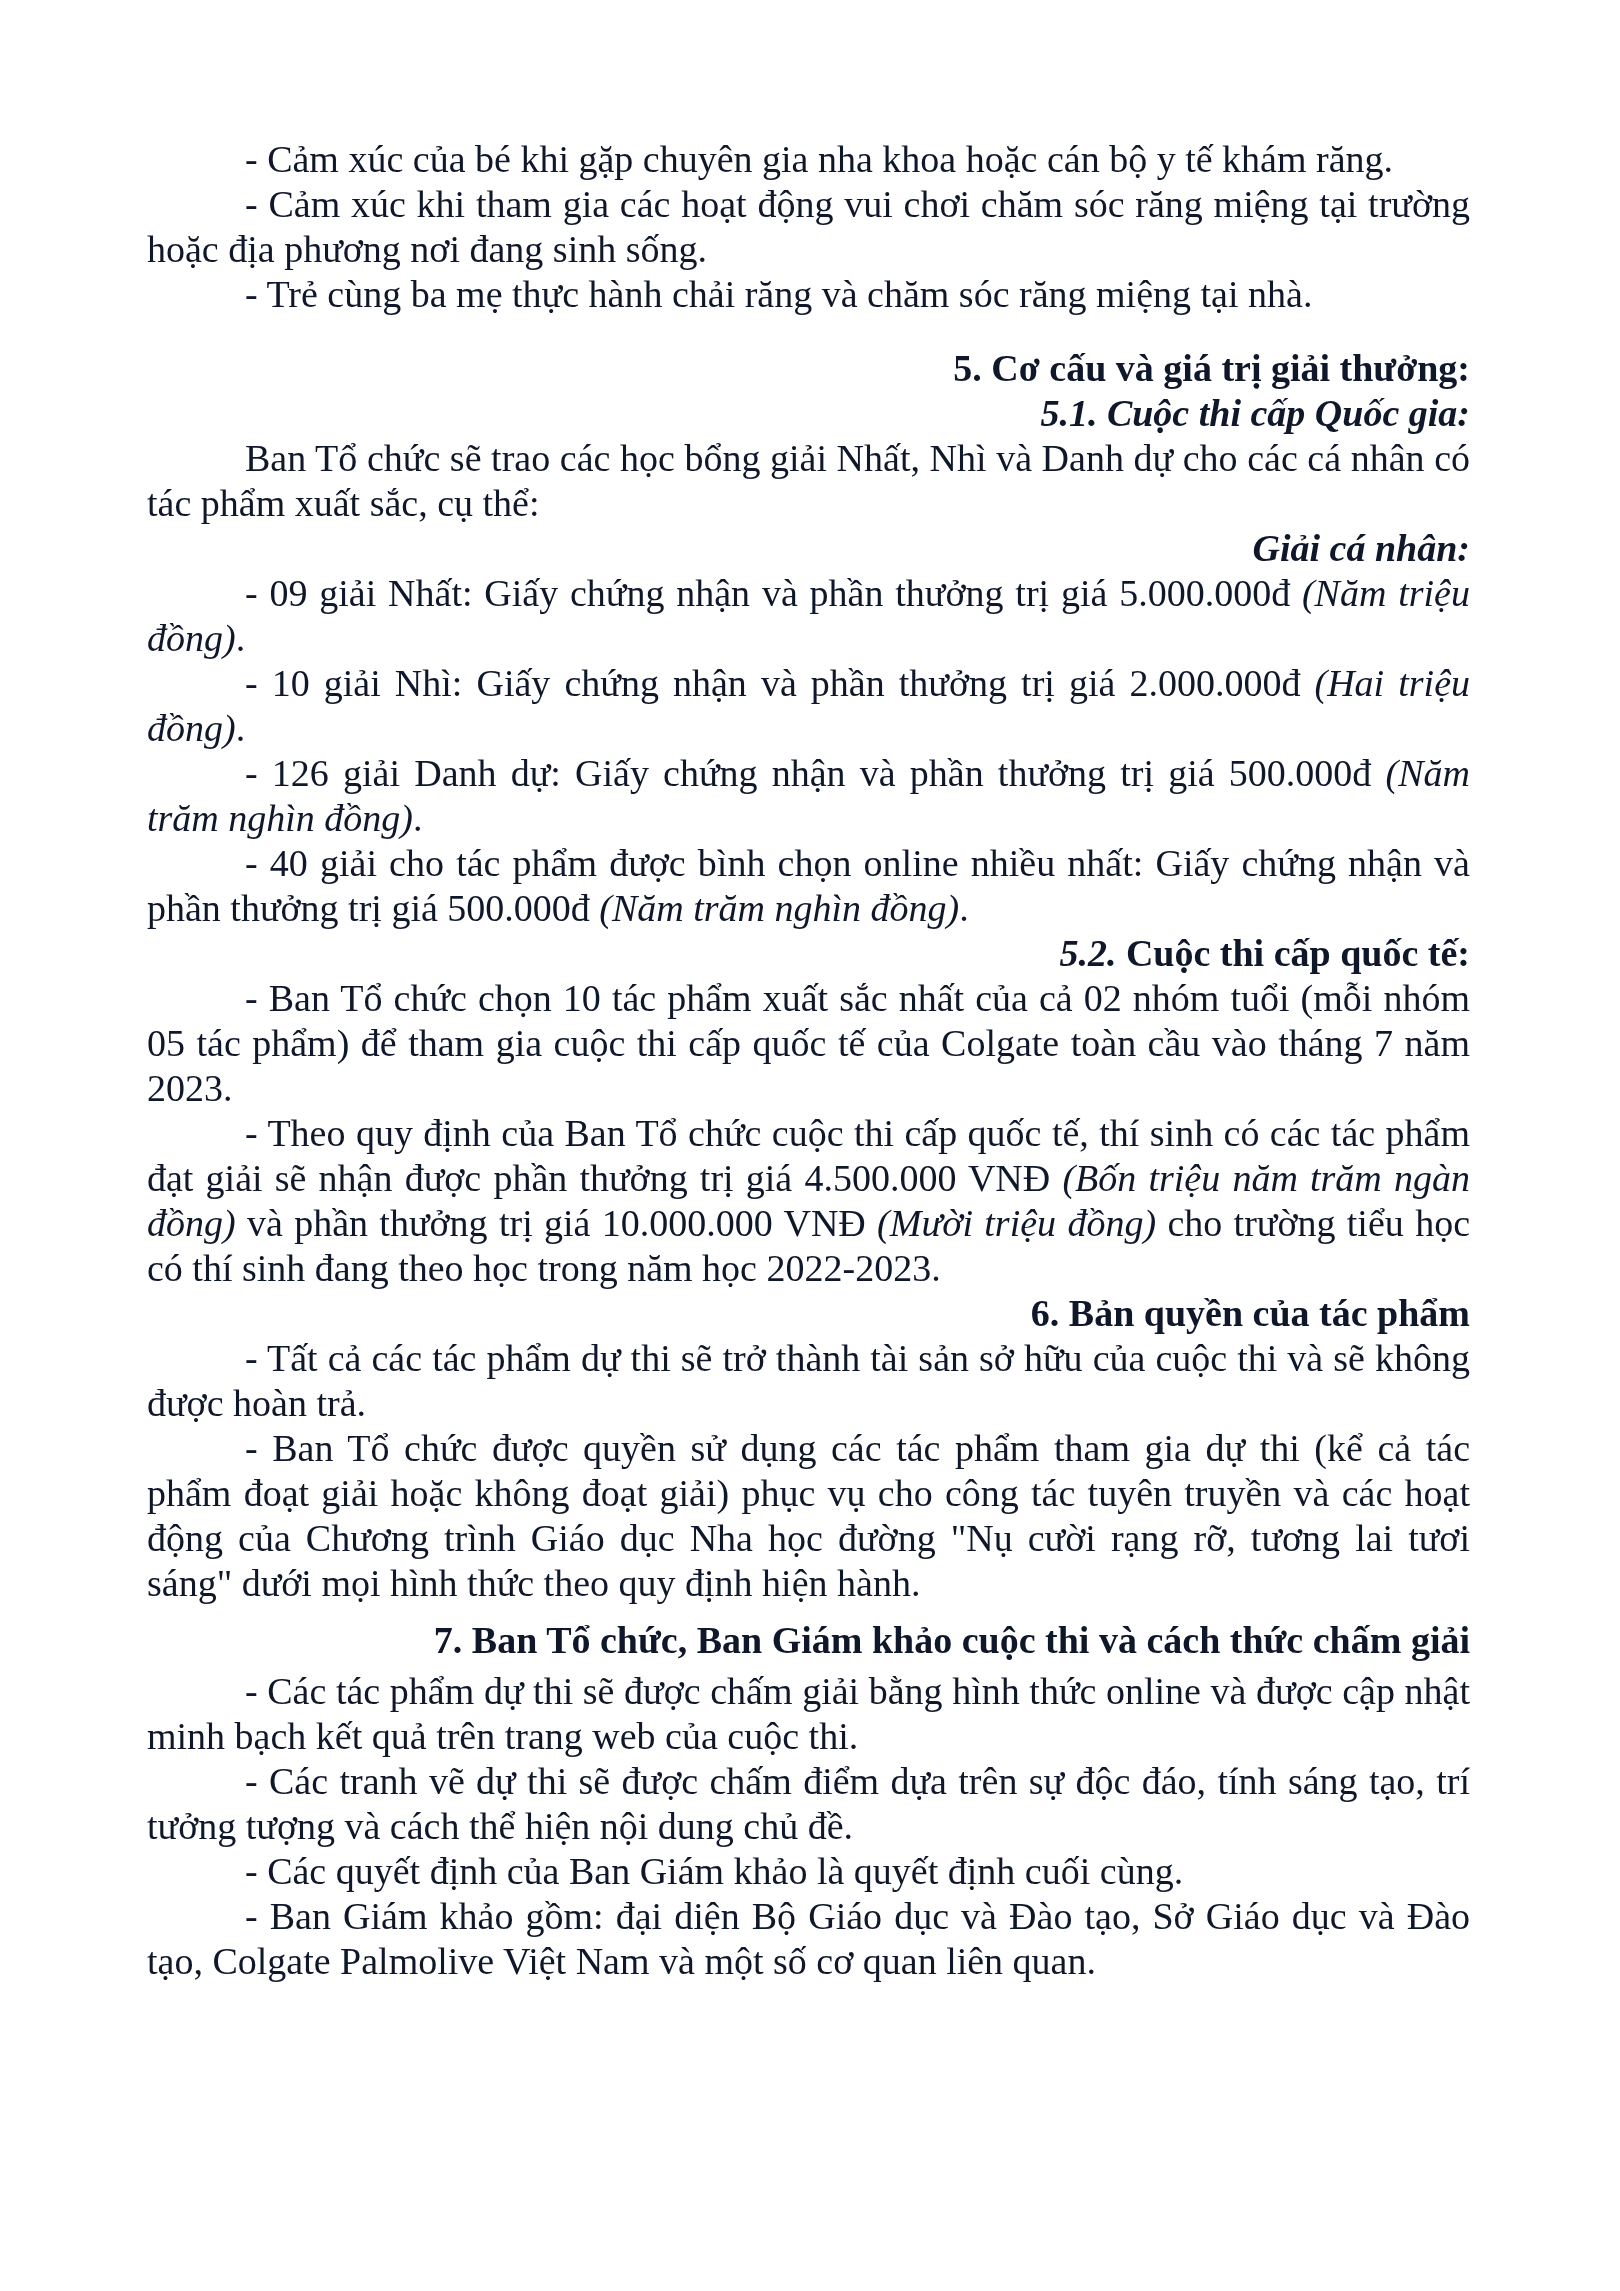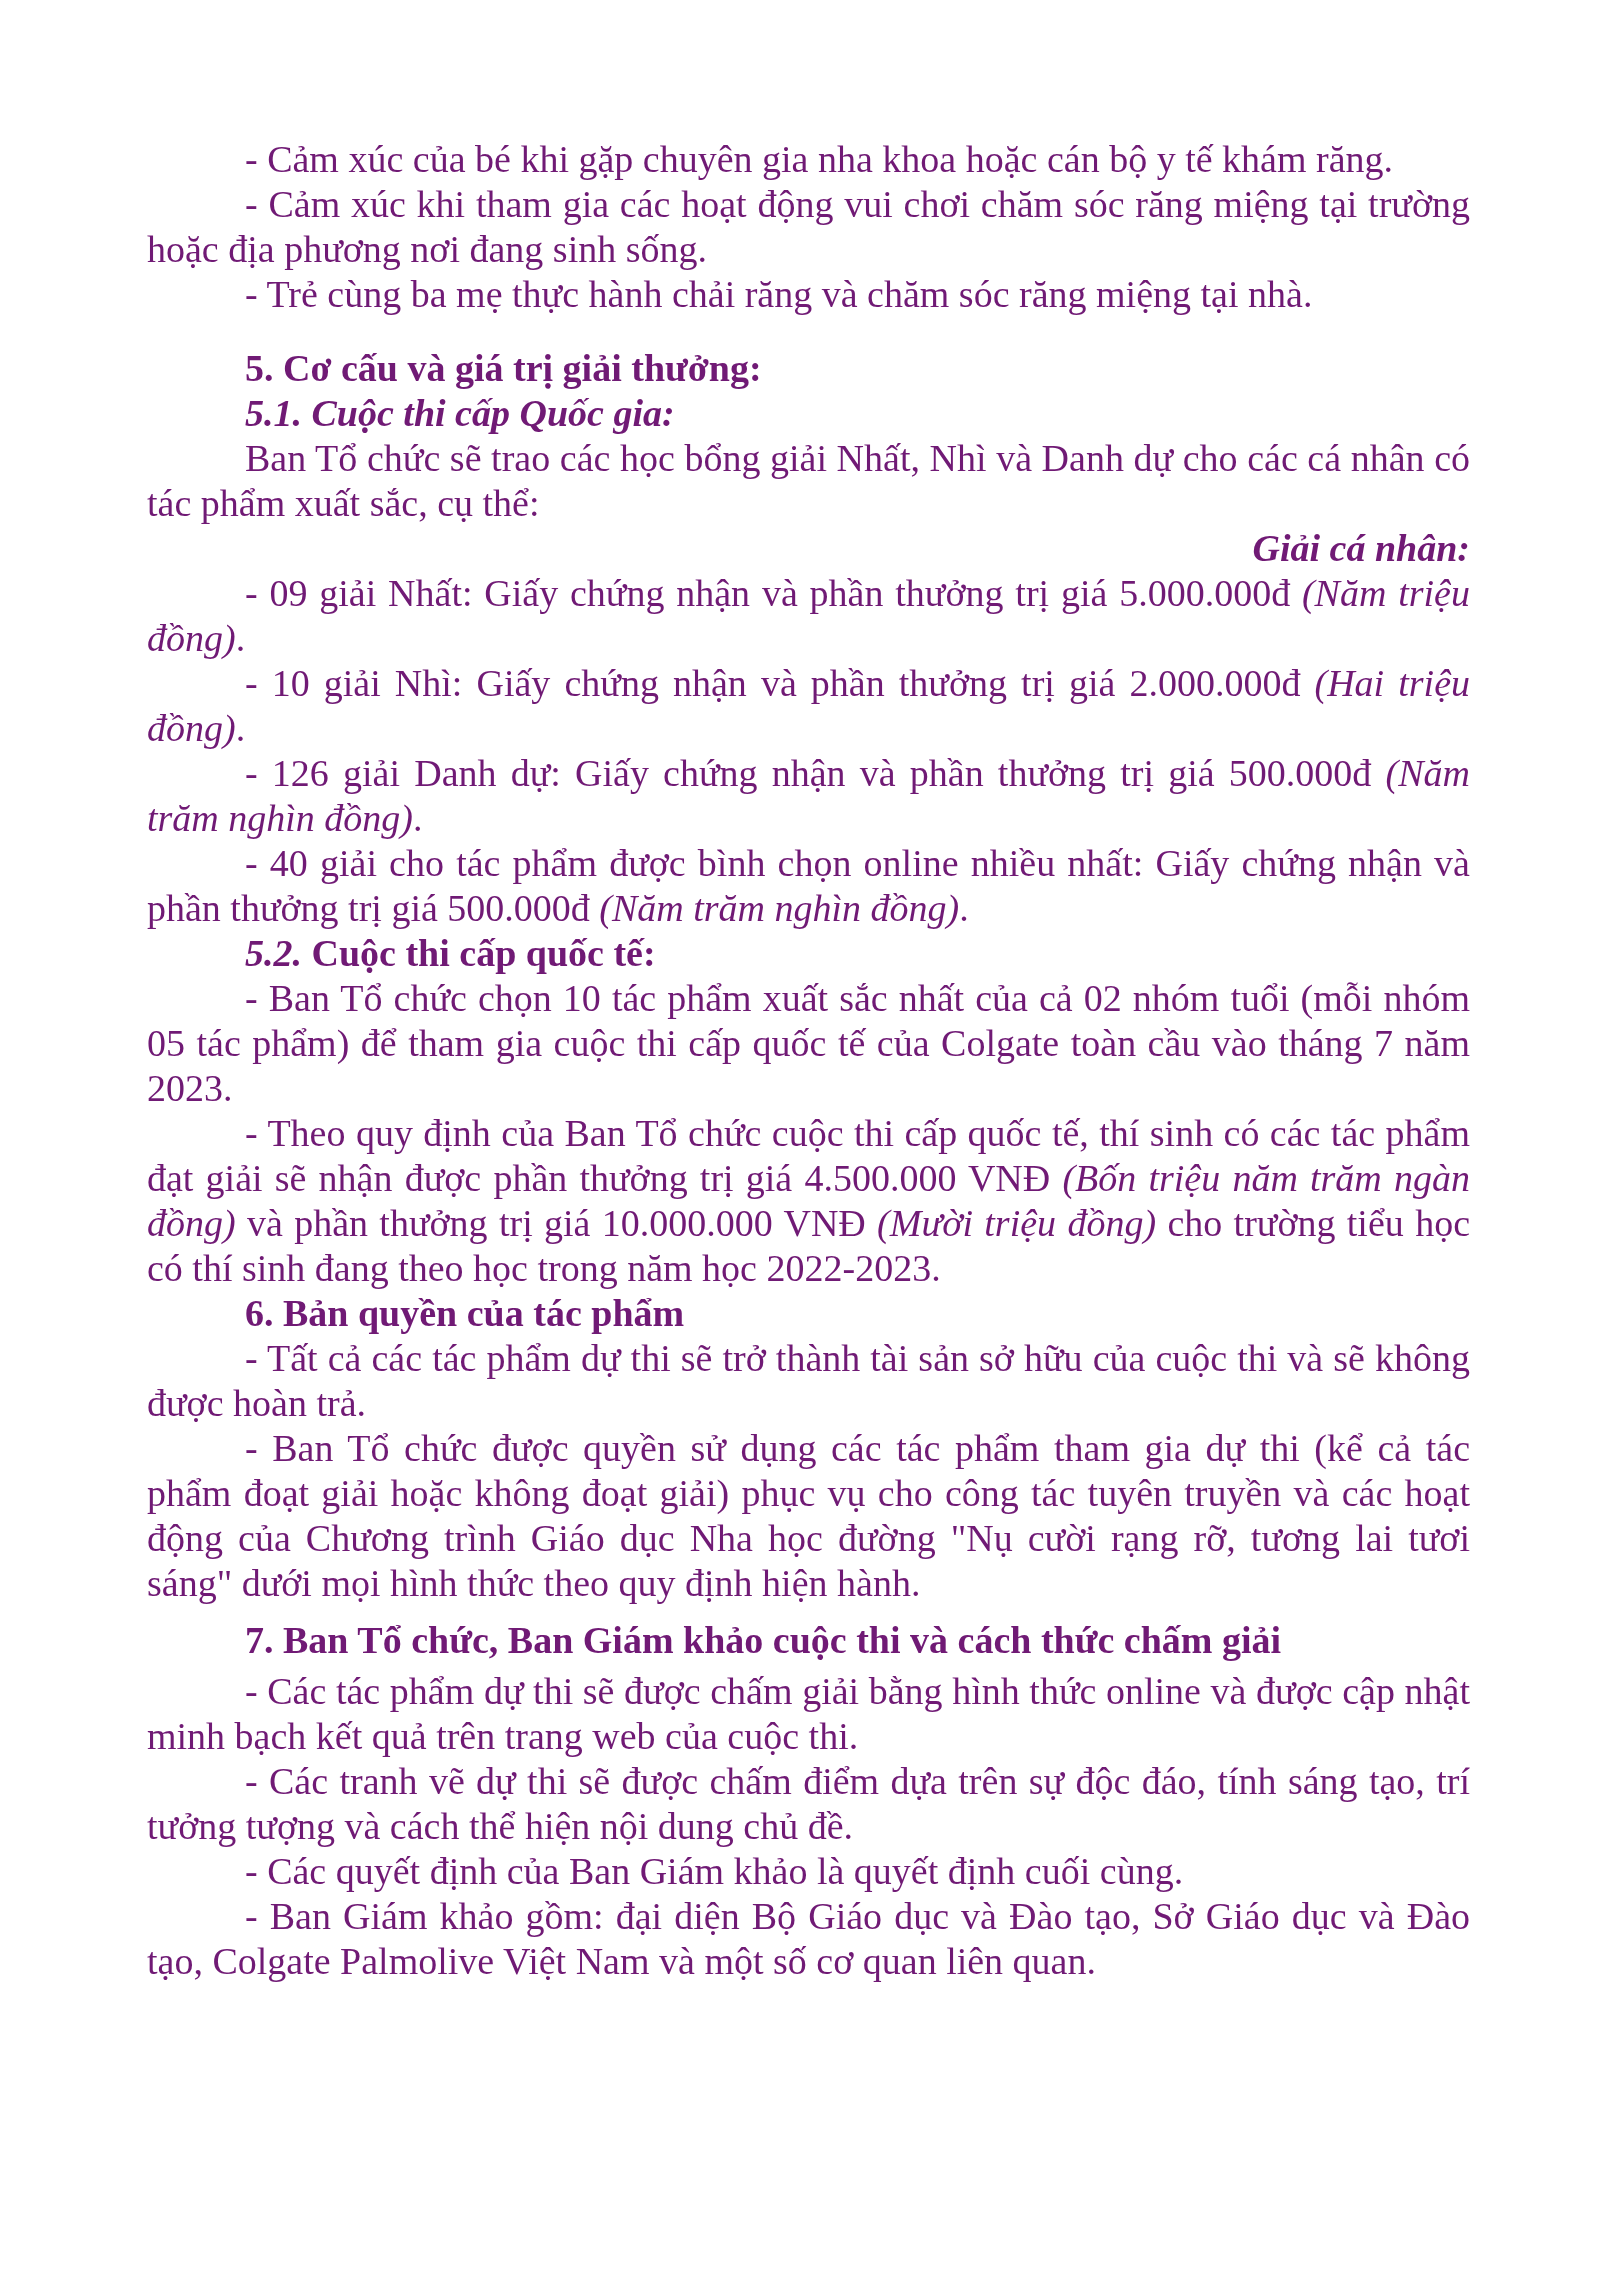--- a/index.html
+++ b/index.html
@@ -5,40 +5,40 @@
   html, body {
     margin: 0;
     padding: 0;
     background: #ffffff;
   }
   .page {
     position: relative;
     width: 1620px;
     height: 2292px;
     background: #ffffff;
-    color: #701a75;
+    color: #0f172a;
     overflow: hidden;
     font-family: "Liberation Serif", "DejaVu Serif", serif;
     font-size: 38px;
     line-height: 45px;
   }
   .doc-body {
     padding: 137px 150px 0 147px;
   }
   .doc-body p {
     margin: 0;
   }
   p.body {
     text-align: justify;
     text-indent: 98px;
   }
   p.heading {
     text-indent: 98px;
     font-weight: bold;
-    text-align: left;
+    text-align: right;
   }
   p.subheading {
     text-indent: 132px;
     font-weight: bold;
     font-style: italic;
     text-align: right;
   }
   .gap-top-lg { margin-top: 29px !important; }
   .gap-top-sm { margin-top: 11.8px !important; margin-bottom: 5.9px !important; }
   span.b { font-weight: bold; }

